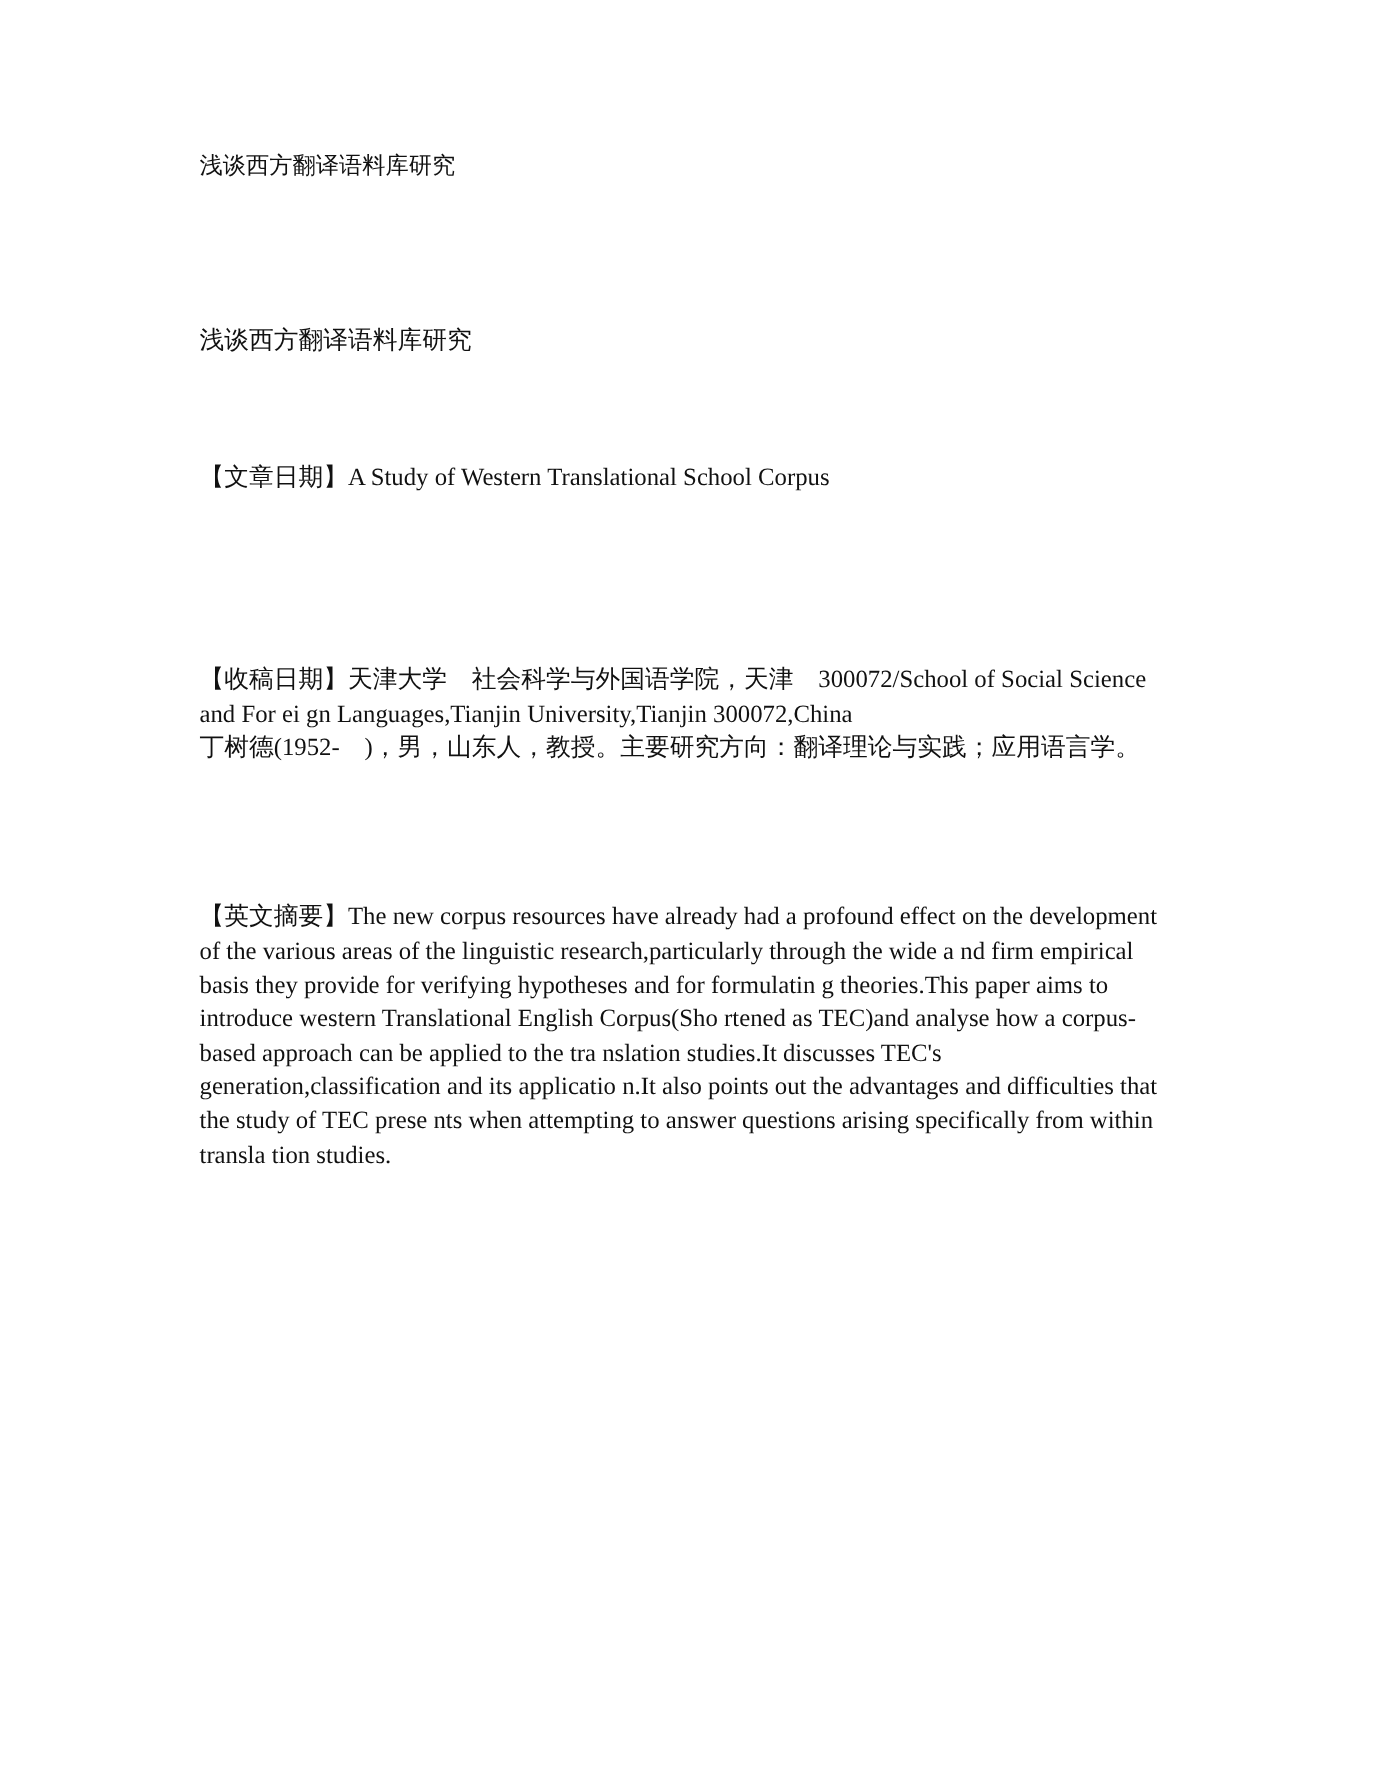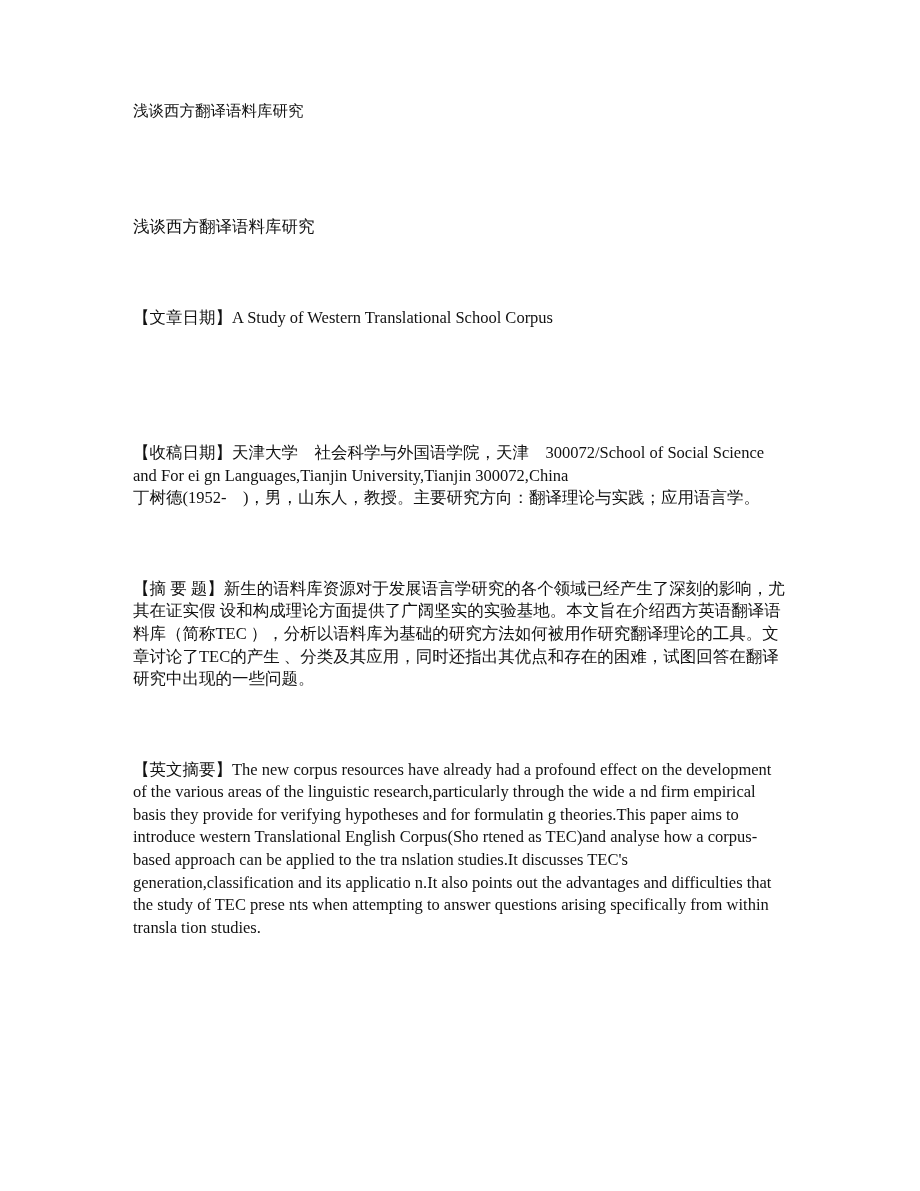--- a/index.html
+++ b/index.html
@@ -62,21 +62,20 @@
 
     <p class="meta-line">浅谈西方翻译语料库研究</p>
 
     <p class="meta-line"><span>【文章日期】</span><span>A Study of Western Translational School Corpus</span></p>
 
 
 
     <p class="meta-line"><span>【收稿日期】</span><span>天津大学　社会科学与外国语学院，天津　300072/School of Social Science and For ei gn Languages,Tianjin University,Tianjin 300072,China
 丁树德(1952-　)，男，山东人，教授。主要研究方向：翻译理论与实践；应用语言学。</span></p>
 
-    <p class="meta-line"><span>【摘 要 题】</span><span>新生的语料库资源对于发展语言学研究的各个领域已经产生了深刻的影响，尤其在证实假 设和构成理论方面提供了广阔坚实的实验基地。本文旨在介绍西方英语翻译语料库（简称TEC ），分析以语料库为基础的研究方法如何被用作研究翻译理论的工具。文章讨论了TEC的产生 、分类及其应用，同时还指出其优点和存在的困难，试图回答在翻译研究中出现的一些问题。</span></p>
 
     <p class="meta-line"><span>【英文摘要】</span><span>The new corpus resources have already had a profound effect on the development    of the various areas of the linguistic research,particularly through the wide a nd firm empirical basis they provide for verifying hypotheses and for formulatin g theories.This paper aims to introduce western Translational English Corpus(Sho rtened as TEC)and analyse how a corpus-based approach can be applied to the tra nslation studies.It discusses TEC's generation,classification and its applicatio n.It also points out the advantages and difficulties that the study of TEC prese nts when attempting to answer questions arising specifically from within transla tion studies.</span></p>
 
 
     
 
   </div>
 
 </div>
 

